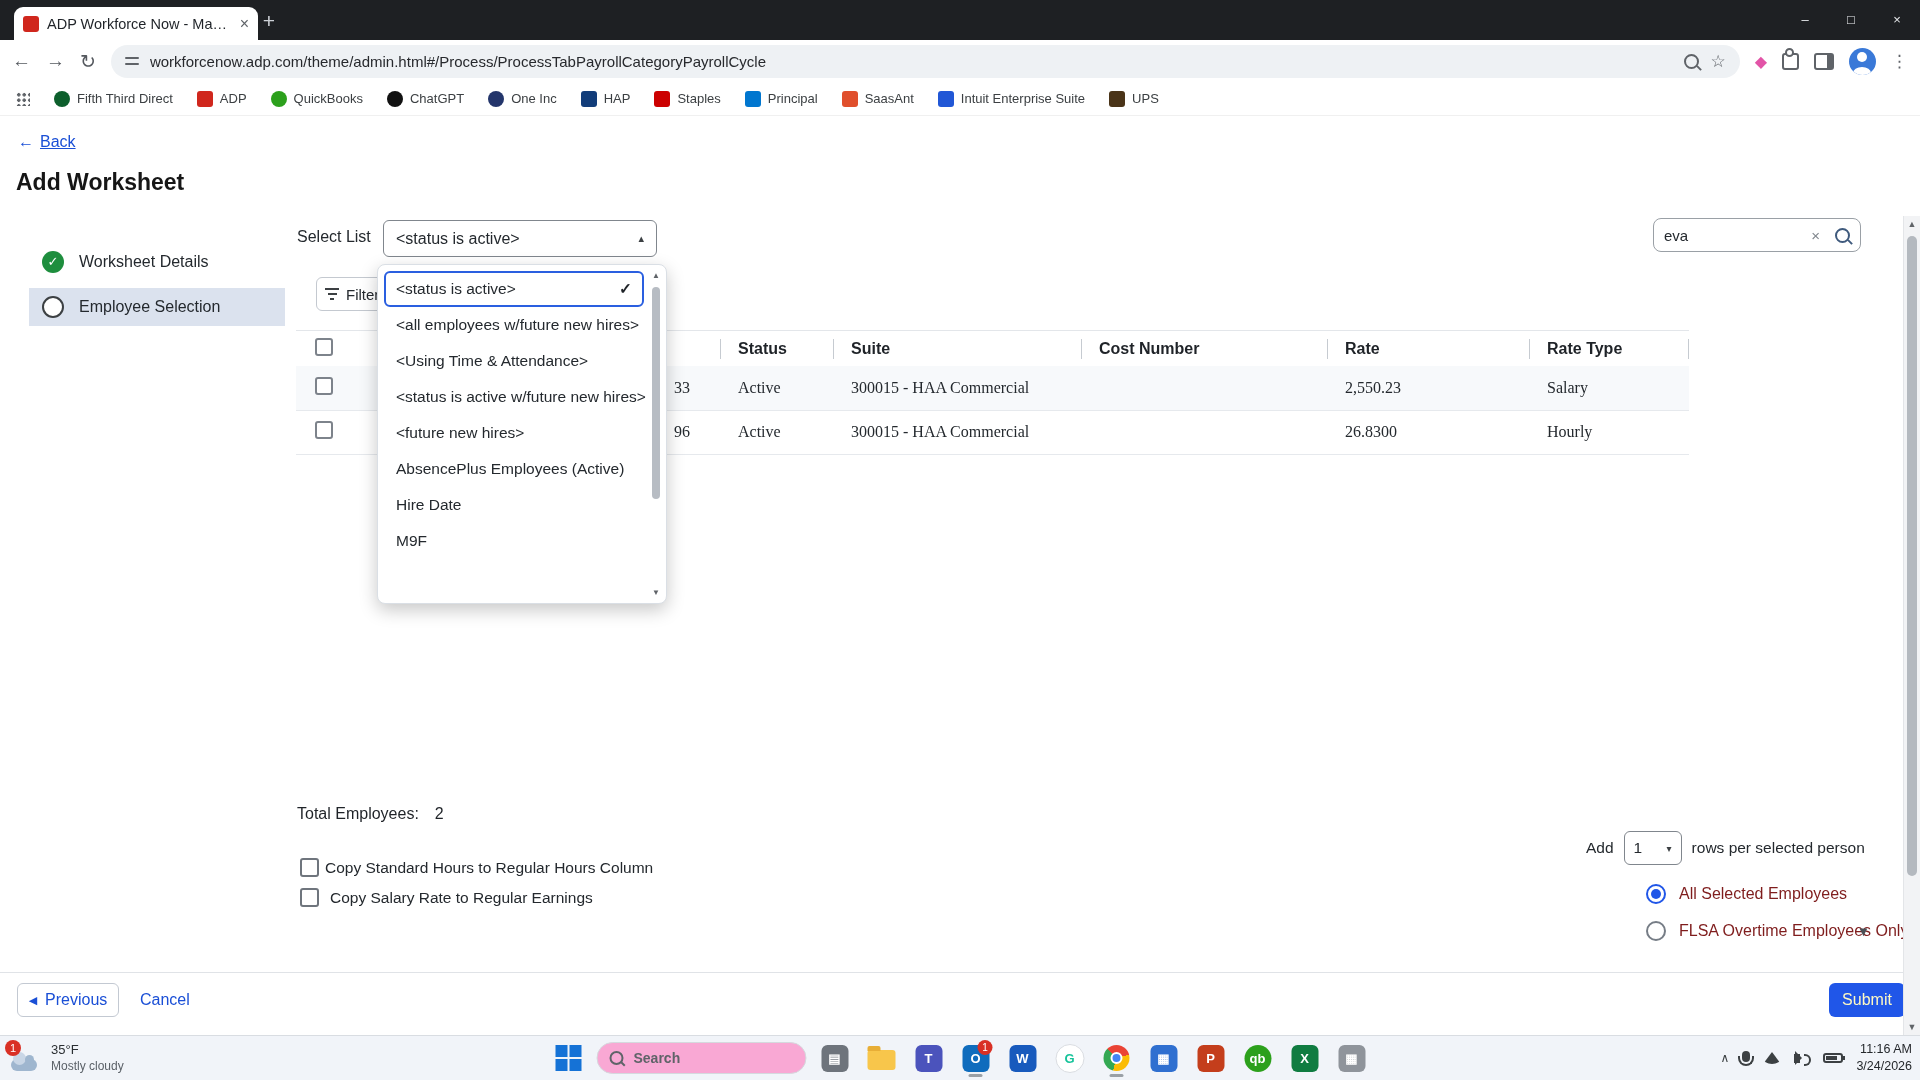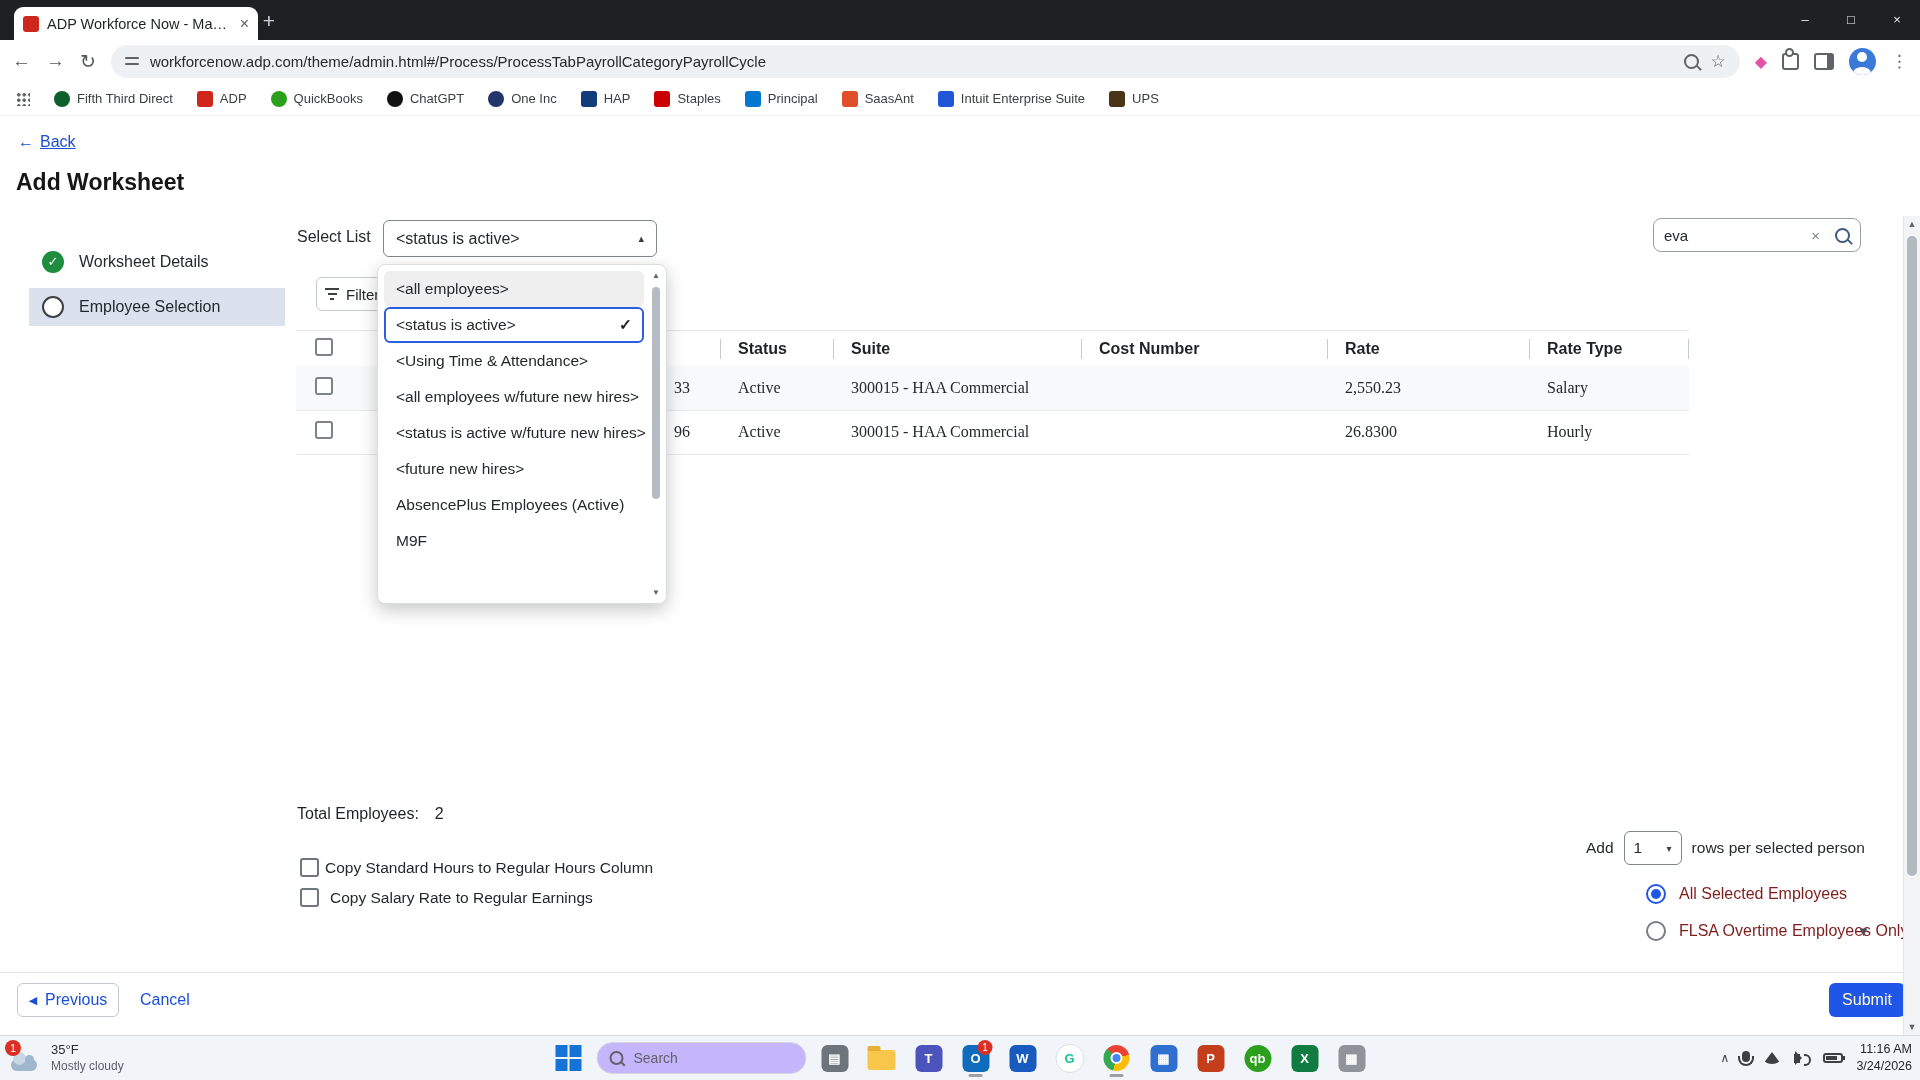--- a/index.html
+++ b/index.html
@@ -153,22 +153,22 @@
             font-size:11px;text-align:center;line-height:16px;padding:0 2px;box-sizing:border-box;}
   .wx-text{line-height:1.3;}
   .wx-temp{font-size:13px;color:#2b2f33;}
   .wx-cond{font-size:12px;color:#5b6168;}
   .tb-center{position:absolute;left:50%;transform:translateX(-50%);top:0;height:44px;display:flex;align-items:center;gap:9px;}
   .start{width:26px;height:26px;flex:none;background:
          linear-gradient(#1572d6,#1572d6) left top/12px 12px no-repeat,
          linear-gradient(#1572d6,#1572d6) right top/12px 12px no-repeat,
          linear-gradient(#1572d6,#1572d6) left bottom/12px 12px no-repeat,
          linear-gradient(#1572d6,#1572d6) right bottom/12px 12px no-repeat;}
-  .tb-search{width:210px;height:32px;background:#c4b5fd;border:1px solid #d5d9de;border-radius:16px;display:flex;
-             align-items:center;gap:10px;padding:0 12px;color:#5f6368;font-size:14px;box-sizing:border-box;}
+  .tb-search{width:210px;height:32px;background:#f9a8d4;border:1px solid #d5d9de;border-radius:16px;display:flex;
+             align-items:center;gap:10px;padding:0 12px;color:#5f6368;font-size:14px;box-sizing:border-box;font-weight:bold;}
   .tb-mag{width:10px;height:10px;border:2px solid #5f6368;border-radius:50%;position:relative;flex:none;}
   .tb-mag::after{content:"";position:absolute;width:5px;height:2px;background:#5f6368;transform:rotate(45deg);right:-4px;bottom:-2px;}
   .app{width:38px;height:40px;display:flex;align-items:center;justify-content:center;position:relative;flex:none;}
   .app-ico{width:27px;height:27px;border-radius:6px;color:#fff;font-size:13px;font-weight:bold;
            display:flex;align-items:center;justify-content:center;}
   .app-ico.circle{border-radius:50%;}
   .app-ico.ring{border:1px solid #dadde2;background:#fff;}
   .folder-ico{width:28px;height:20px;background:#f8c64b;border-radius:3px;position:relative;margin-top:4px;}
   .folder-ico::before{content:"";position:absolute;left:0;top:-4px;width:13px;height:5px;background:#e8ae36;border-radius:2px 2px 0 0;}
   .chrome-ico{width:26px;height:26px;border-radius:50%;position:relative;
@@ -332,30 +332,30 @@
     <div><span class="cbx" style="display:inline-block"></span></div>
     <div class="cell emp">96</div>
     <div class="cell">Active</div>
     <div class="cell">300015 - HAA Commercial</div>
     <div class="cell"></div>
     <div class="cell">26.8300</div>
     <div class="cell">Hourly</div>
   </div>
 
   <div class="dd">
-    <div class="dd-opt hov">&lt;all employees&gt;</div>
     <div class="dd-opt sel">
       <span>&lt;status is active&gt;</span>
       <span class="dd-check">✓</span>
     </div>
+    <div class="dd-opt">&lt;all employees w/future new hires&gt;</div>
     <div class="dd-opt">&lt;Using Time &amp; Attendance&gt;</div>
-    <div class="dd-opt">&lt;all employees w/future new hires&gt;</div>
     <div class="dd-opt">&lt;status is active w/future new hires&gt;</div>
     <div class="dd-opt">&lt;future new hires&gt;</div>
     <div class="dd-opt">AbsencePlus Employees (Active)</div>
+    <div class="dd-opt">Hire Date</div>
     <div class="dd-opt">M9F</div>
     <div class="dd-sb">
       <span class="dd-sb-up">▲</span>
       <span class="dd-sb-thumb"></span>
       <span class="dd-sb-dn">▼</span>
     </div>
   </div>
 
   <div class="total">
     <span>Total Employees:</span>

